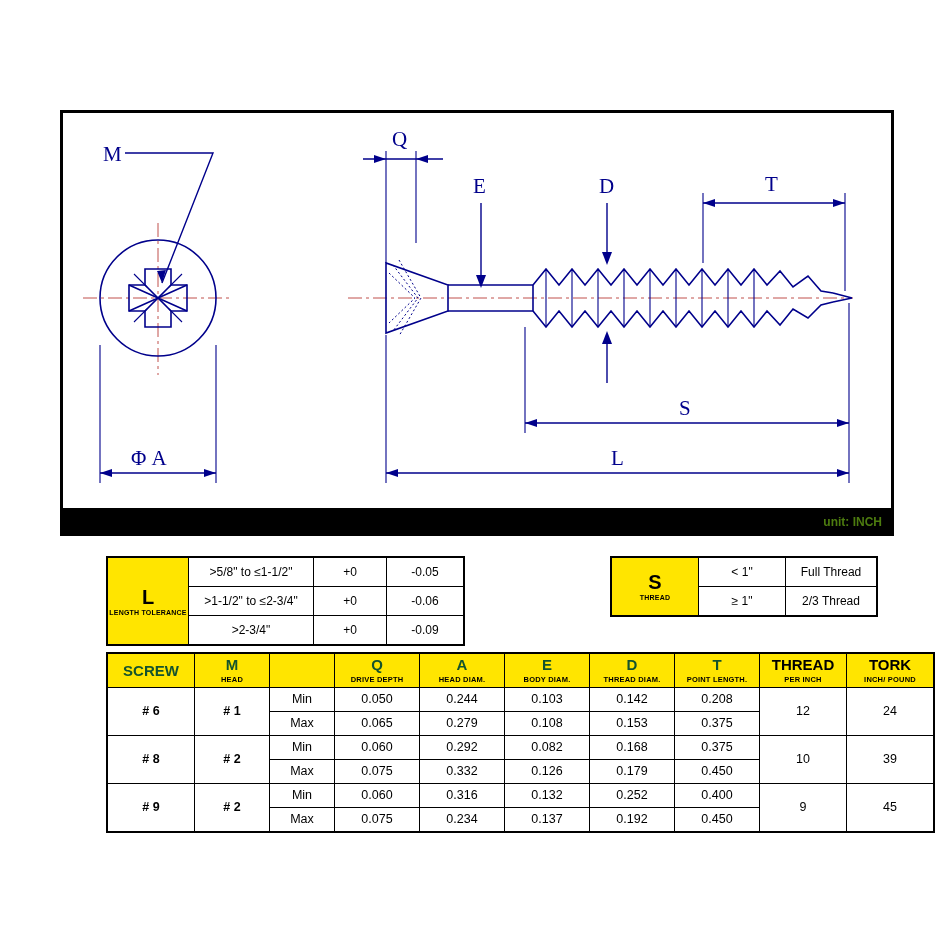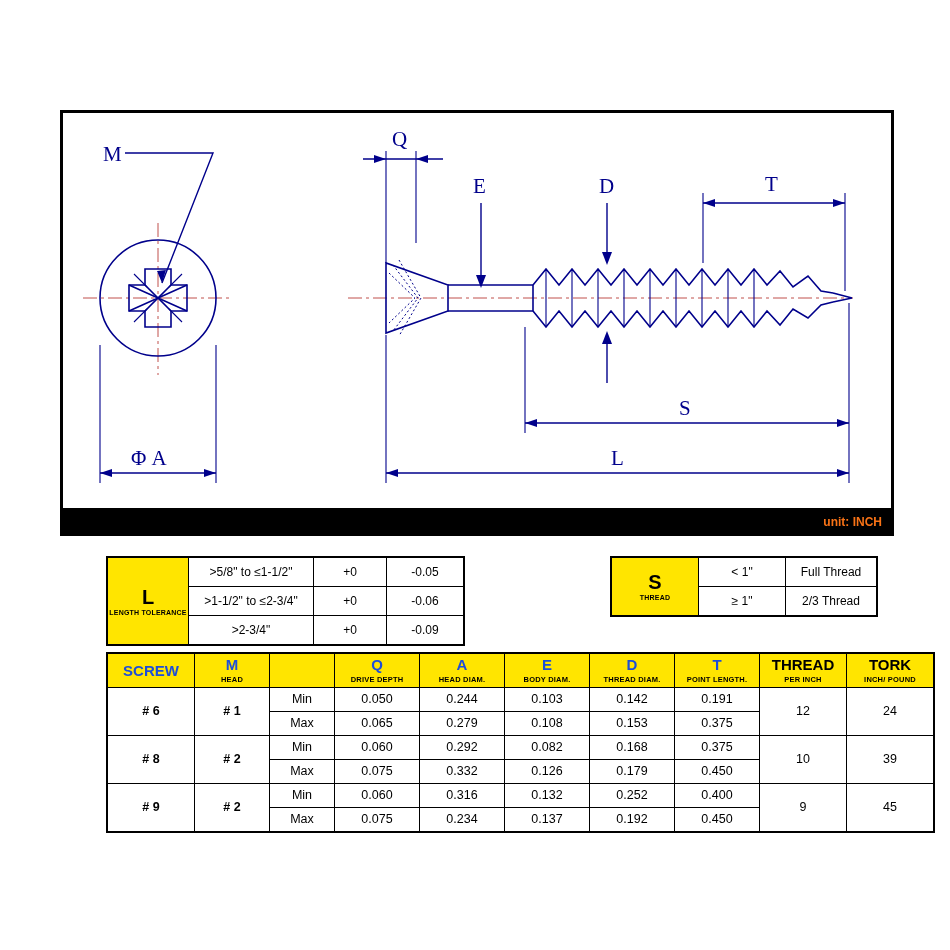--- a/index.html
+++ b/index.html
@@ -27,21 +27,21 @@
     box-sizing: border-box;
     background: #fff;
   }
   #unit-bar {
     position: absolute;
     left: 60px;
     top: 508px;
     width: 834px;
     height: 28px;
     background: #000;
-    color: #f97316;
+    color: #4d7c0f;
     font-size: 12px;
     font-weight: bold;
     display: flex;
     align-items: center;
     justify-content: flex-end;
     padding-right: 12px;
     box-sizing: border-box;
   }
 
   svg.draw {
@@ -118,21 +118,21 @@
   #main-table td { font-size: 12.5px; height: 21px; }
   #main-table td.hdr {
     background: #ffe500;
     font-weight: bold;
     padding: 3px 4px;
   }
   .hdr-title {
     display: block;
     font-size: 15px;
     font-weight: bold;
-    color: #1d4ed8;
+    color: #14532d;
     line-height: 1.05;
   }
   .hdr-title.blk { color: #000; }
   .hdr-sub {
     display: block;
     font-size: 7.5px;
     font-weight: bold;
     color: #000;
     margin-top: 2px;
     letter-spacing: .2px;
@@ -330,21 +330,21 @@
   </tr>
 
   <tr>
     <td class="screw-cell" rowspan="2"># 6</td>
     <td class="screw-cell" rowspan="2"># 1</td>
     <td class="minmax">Min</td>
     <td>0.050</td>
     <td>0.244</td>
     <td>0.103</td>
     <td>0.142</td>
-    <td>0.191</td>
+    <td>0.208</td>
     <td rowspan="2">12</td>
     <td rowspan="2">24</td>
   </tr>
   <tr>
     <td class="minmax">Max</td>
     <td>0.065</td>
     <td>0.279</td>
     <td>0.108</td>
     <td>0.153</td>
     <td>0.375</td>

